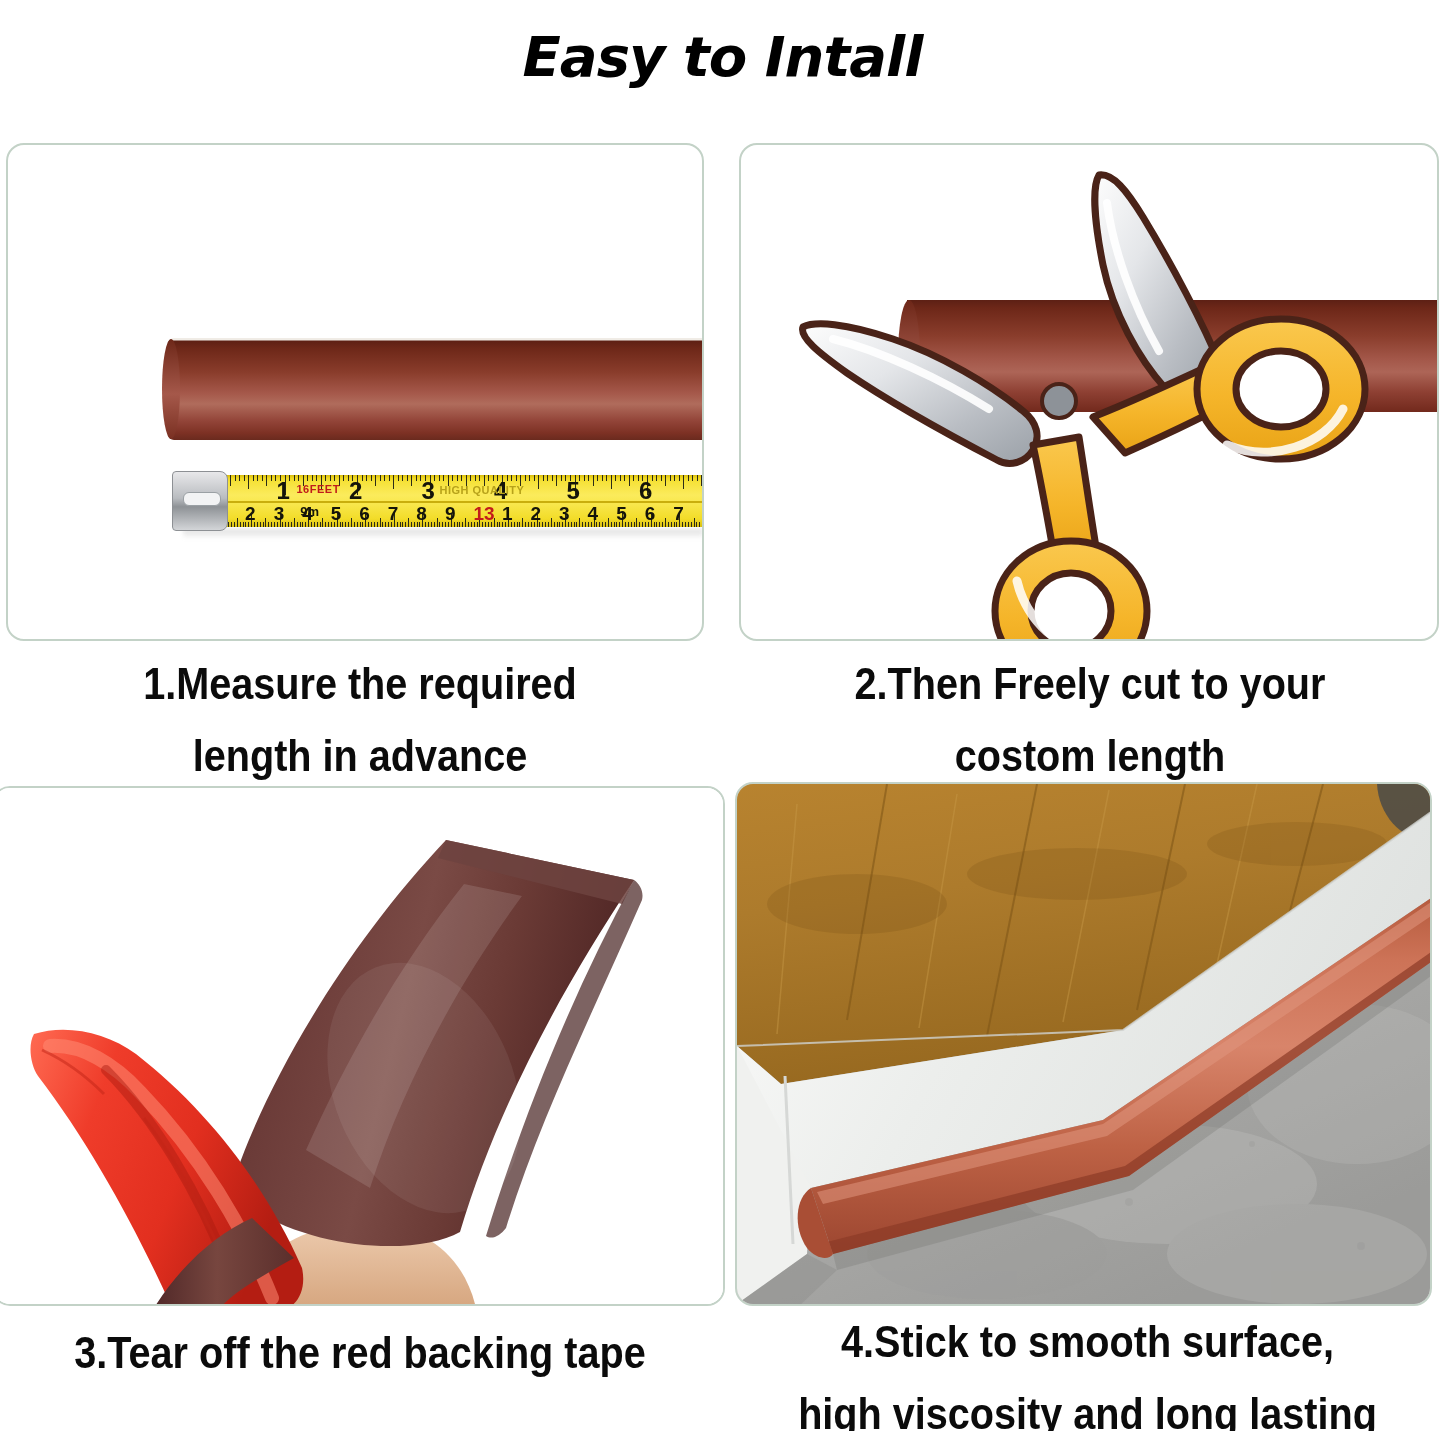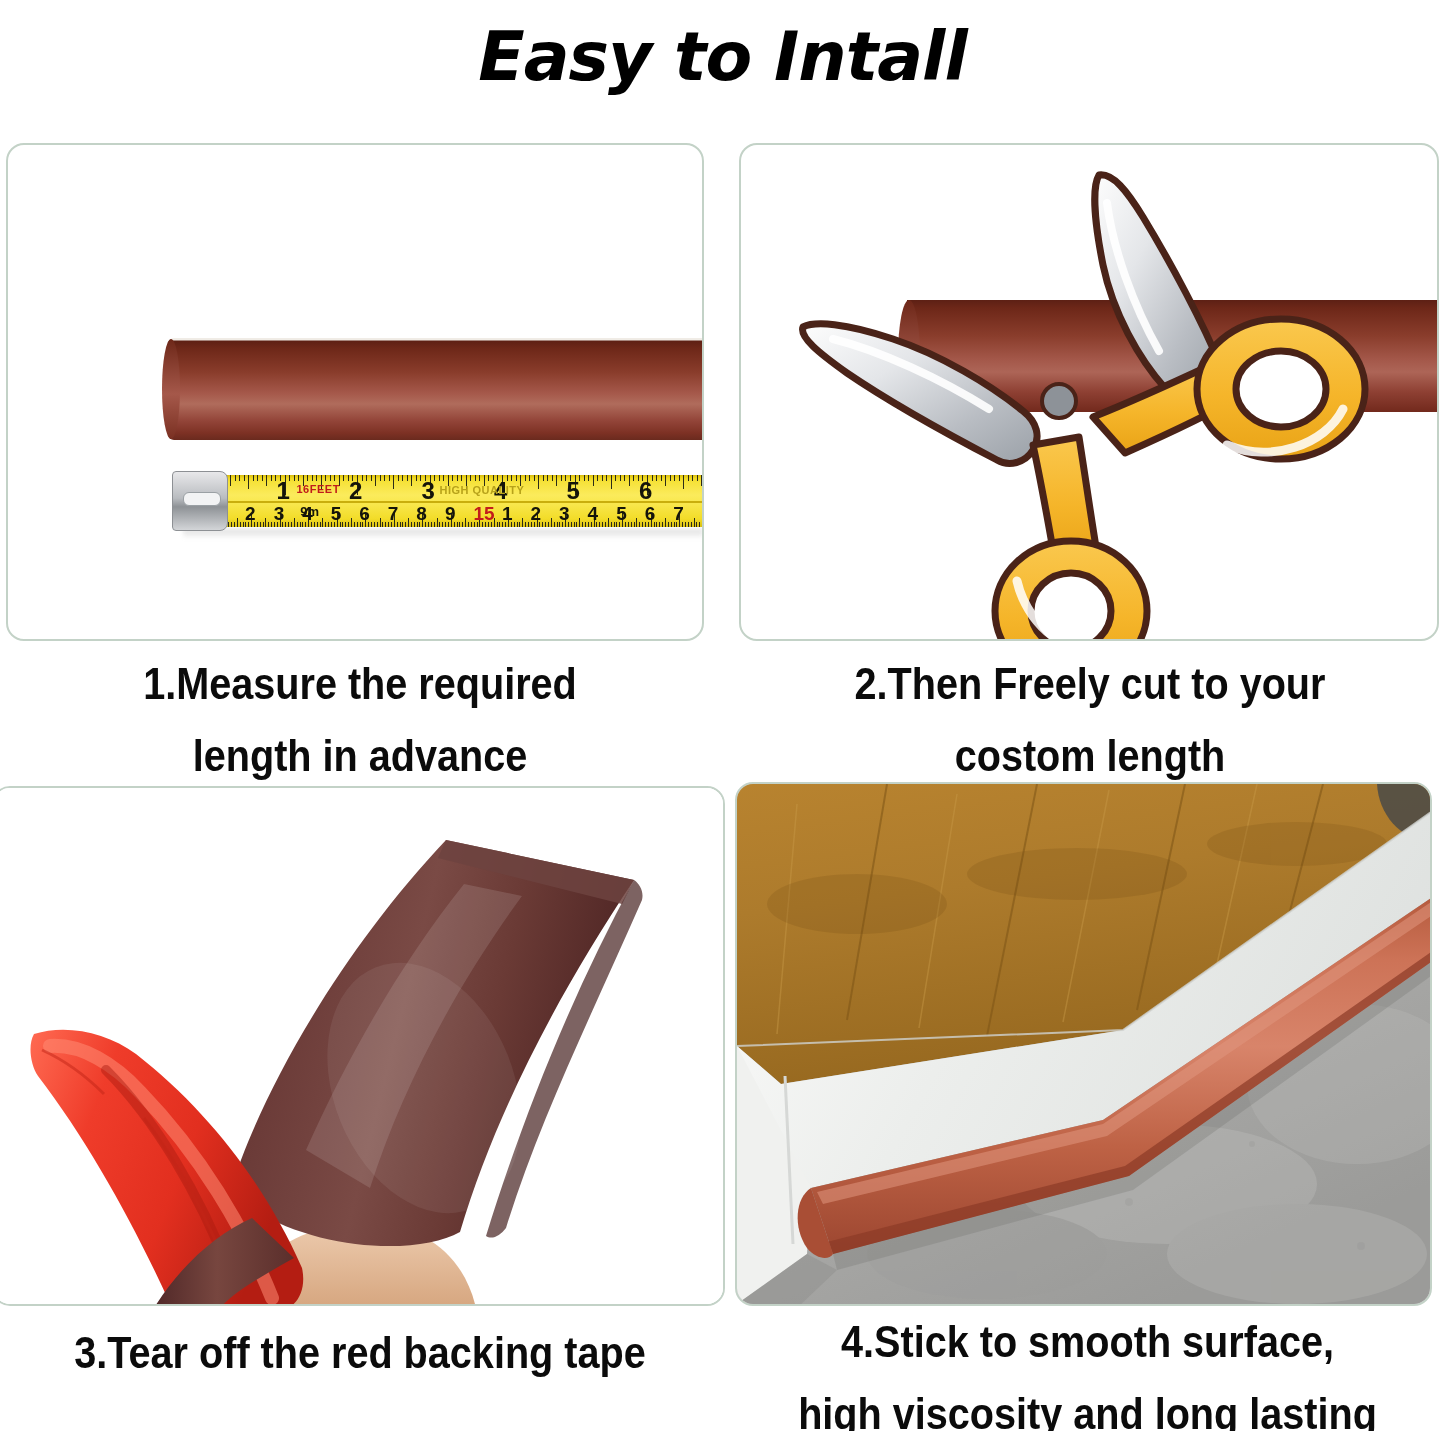--- a/index.html
+++ b/index.html
@@ -8,21 +8,21 @@
     width:1445px; height:1431px;
     font-family:"Liberation Sans", sans-serif;
     position:relative; overflow:hidden;
   }
 
   
   .title{
     position:absolute; left:0; top:2px; width:1445px;
     text-align:center;
     font-family:"DejaVu Sans", sans-serif;
-    font-size:68px; font-weight:700; font-style:italic;
+    font-size:56px; font-weight:700; font-style:italic;
     letter-spacing:-1px;
     color:#000;
     line-height:110px;
   }
 
   
   .panel{
     position:absolute;
     border:2px solid #c3d2c7;
     border-radius:18px;
@@ -444,21 +444,21 @@
       <div class="tapenum inch" style="left: 558.5px; top: 332px;">5</div>
       <div class="tapenum inch" style="left: 631px; top: 332px;">6</div>
       <div class="tapenum cm" style="left: 237.087px; top: 358px;">2</div>
       <div class="tapenum cm" style="left: 265.63px; top: 358px;">3</div>
       <div class="tapenum cm" style="left: 294.173px; top: 358px;">4</div>
       <div class="tapenum cm" style="left: 322.717px; top: 358px;">5</div>
       <div class="tapenum cm" style="left: 351.26px; top: 358px;">6</div>
       <div class="tapenum cm" style="left: 379.803px; top: 358px;">7</div>
       <div class="tapenum cm" style="left: 408.346px; top: 358px;">8</div>
       <div class="tapenum cm" style="left: 436.89px; top: 358px;">9</div>
-      <div class="tapenum cm tape-10" style="left: 465.433px; top: 358px;">15</div>
+      <div class="tapenum cm tape-10" style="left: 465.433px; top: 358px;">13</div>
       <div class="tapenum cm" style="left: 493.976px; top: 358px;">1</div>
       <div class="tapenum cm" style="left: 522.52px; top: 358px;">2</div>
       <div class="tapenum cm" style="left: 551.063px; top: 358px;">3</div>
       <div class="tapenum cm" style="left: 579.606px; top: 358px;">4</div>
       <div class="tapenum cm" style="left: 608.15px; top: 358px;">5</div>
       <div class="tapenum cm" style="left: 636.693px; top: 358px;">6</div>
       <div class="tapenum cm" style="left: 665.236px; top: 358px;">7</div>
       <div class="tapenum cm" style="left: 693.78px; top: 358px;">8</div>
       <div class="tape-brand" style="left: 288.5px; top: 338px;">16FEET</div>
       <div class="tape-brand q" style="left: 431.5px; top: 339px;">HIGH QUALITY</div>

